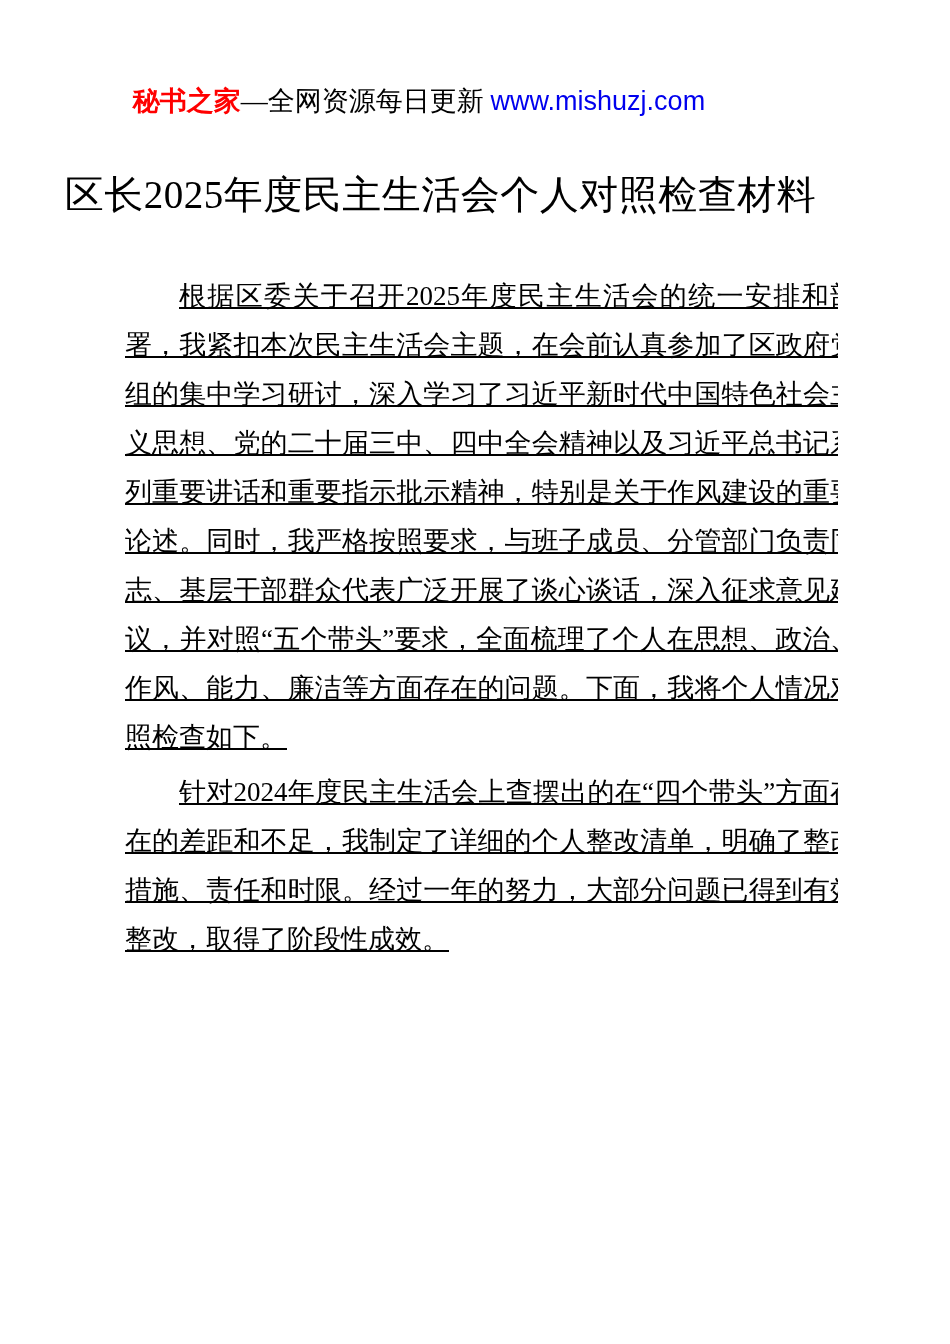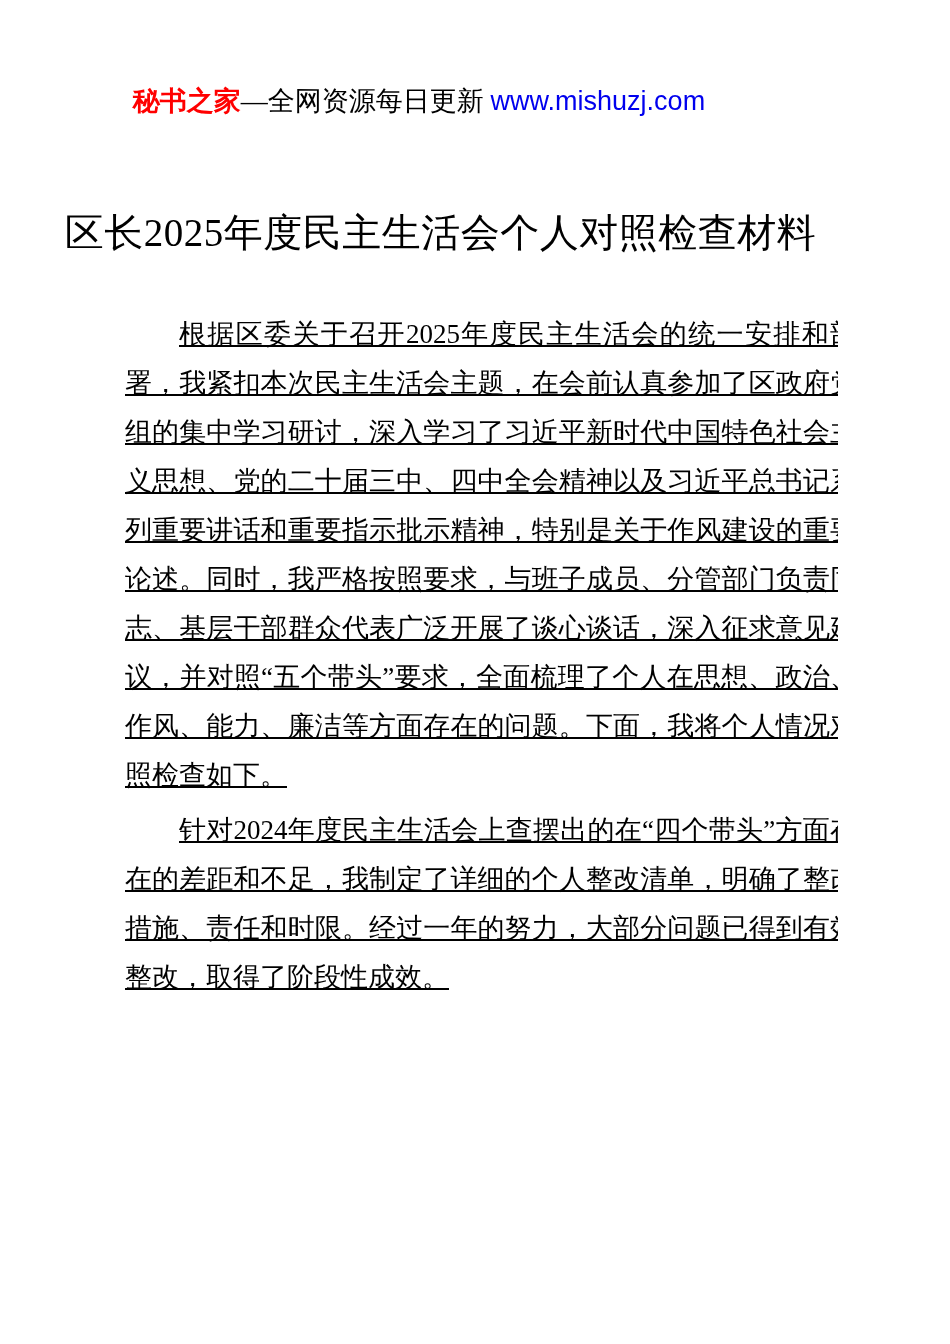--- a/index.html
+++ b/index.html
@@ -30,21 +30,21 @@
   .site-header .tagline {
     color: #000000;
     font-weight: 400;
   }
   .site-header .url {
     color: #0000ee;
     font-family: "Liberation Sans", sans-serif;
     font-weight: 400;
   }
   .doc-title {
-    margin-top: 94px;
+    margin-top: 56px;
     text-align: center;
     font-size: 39px;
     line-height: 46px;
     font-weight: 500;
     letter-spacing: 0.5px;
     padding-left: 43px;
   }
   .doc-body {
     margin-left: 125px;
     width: 732px;

